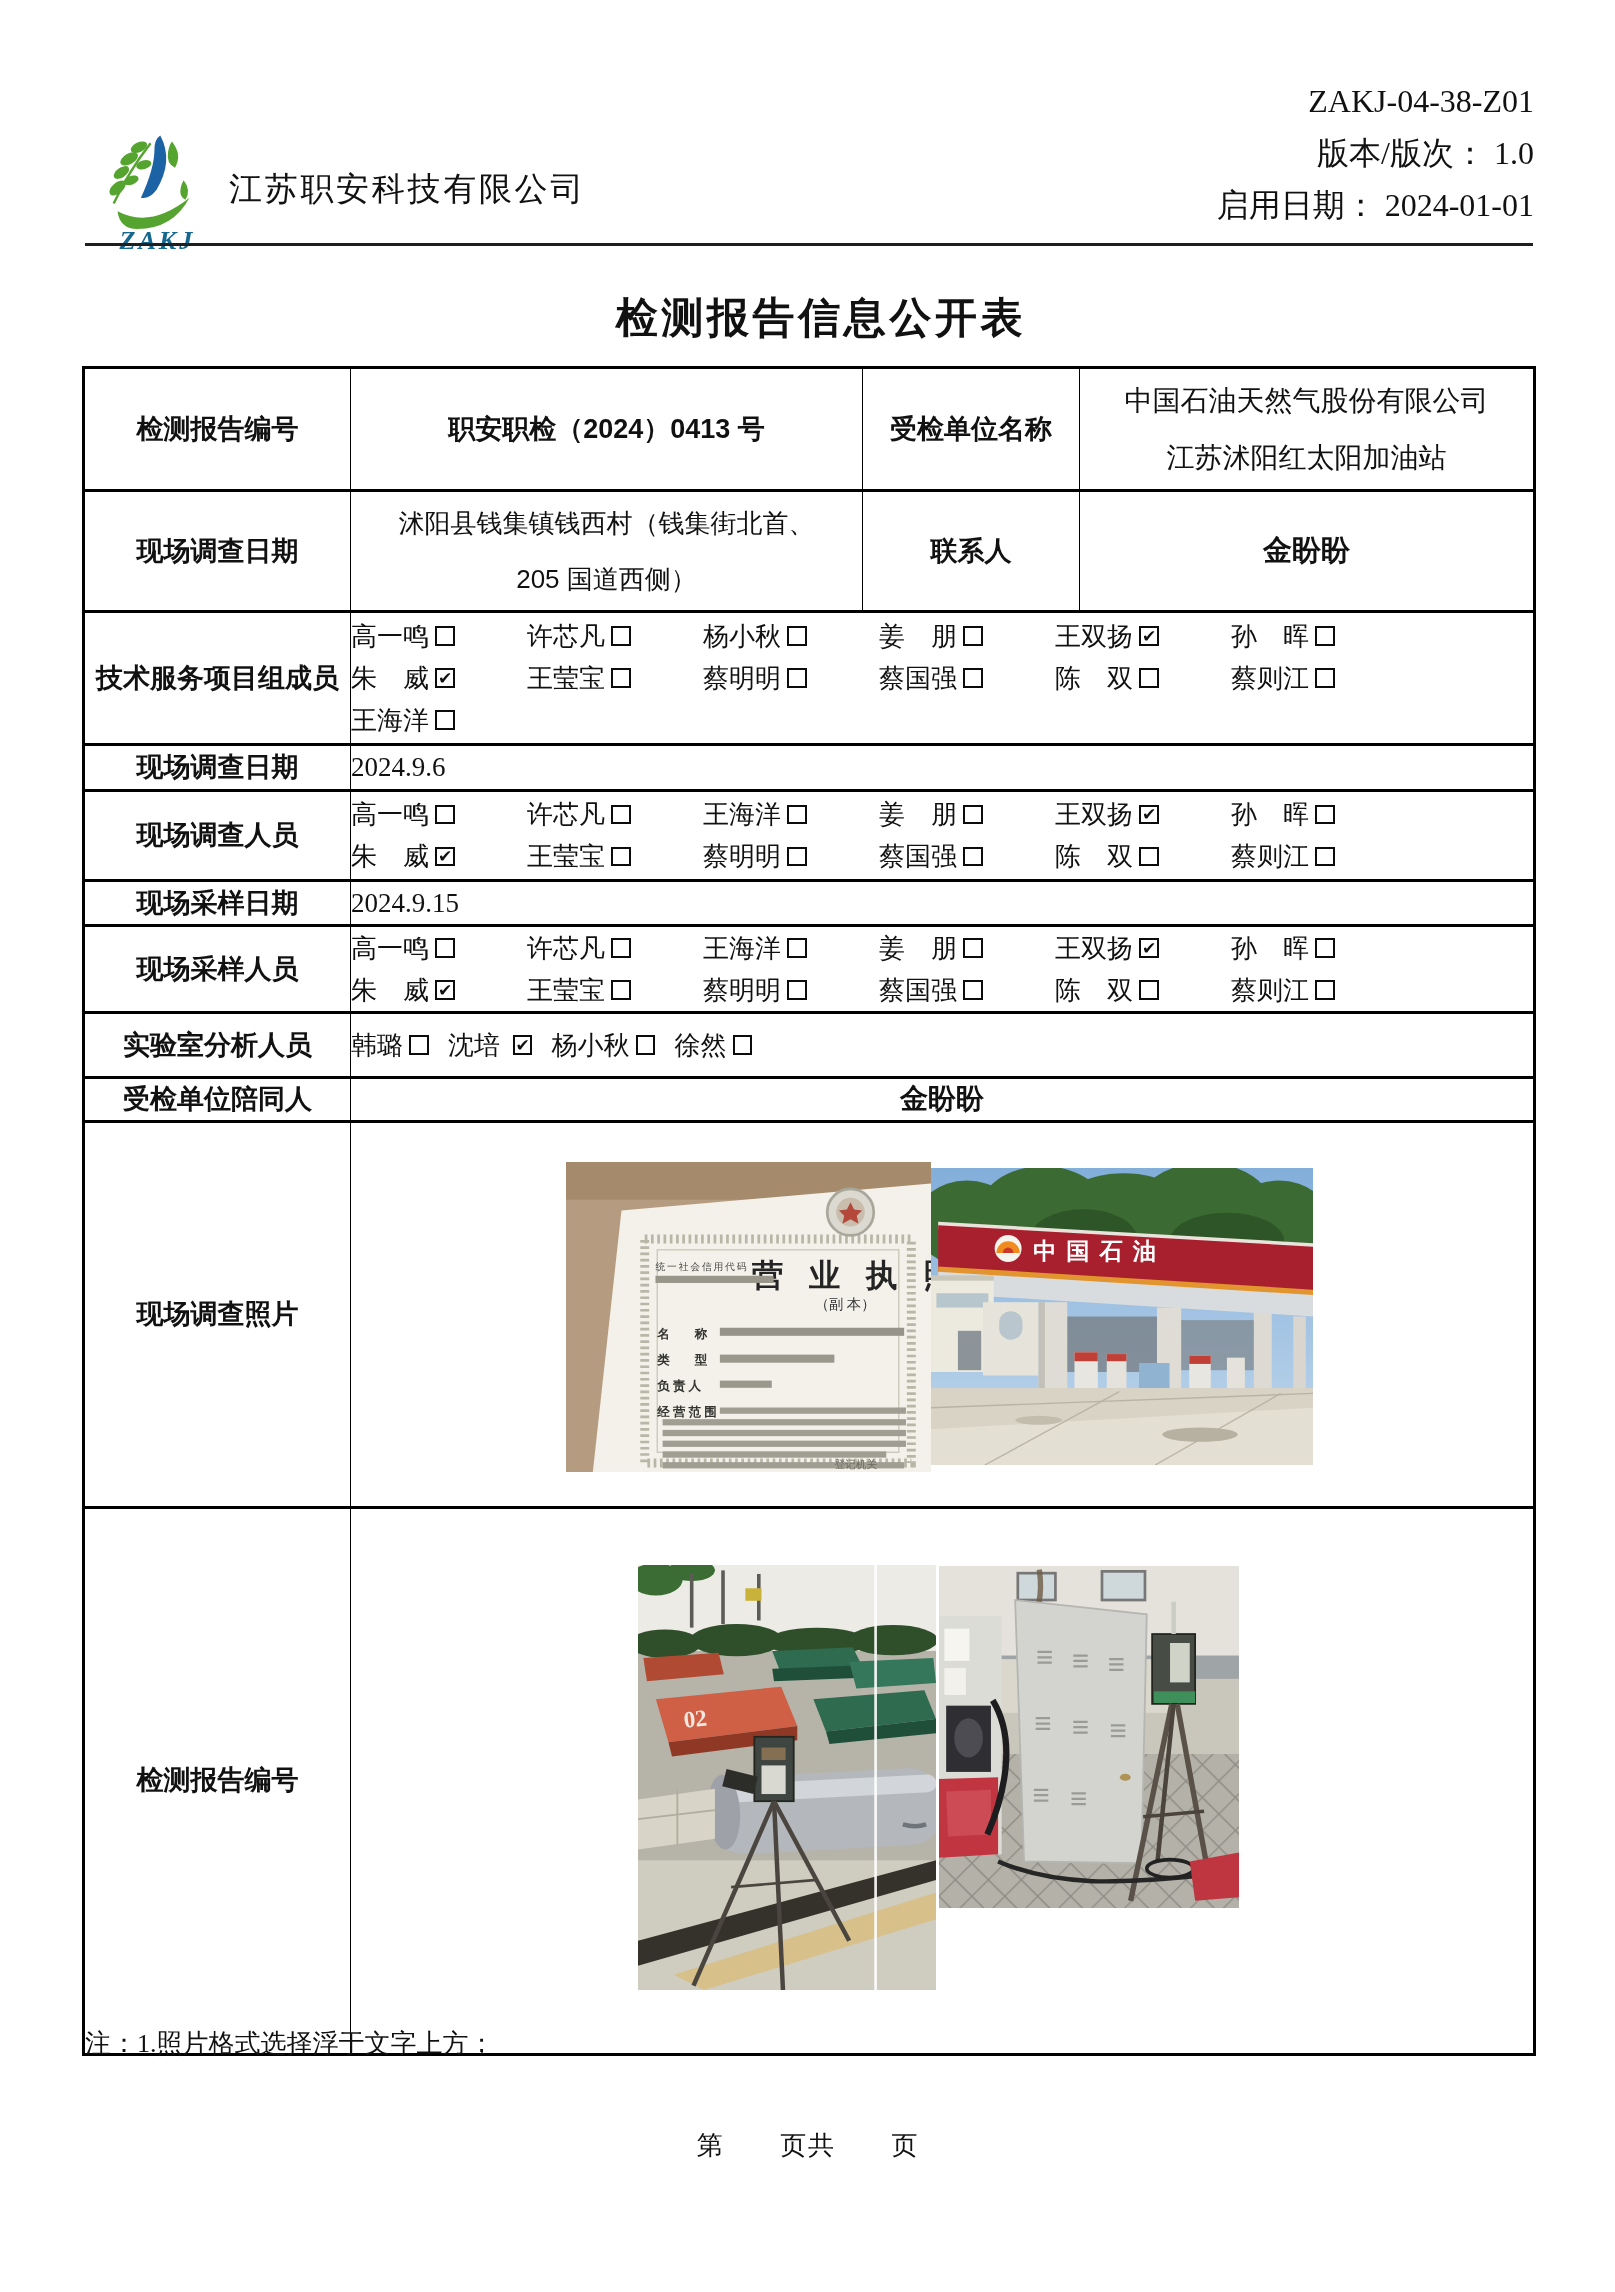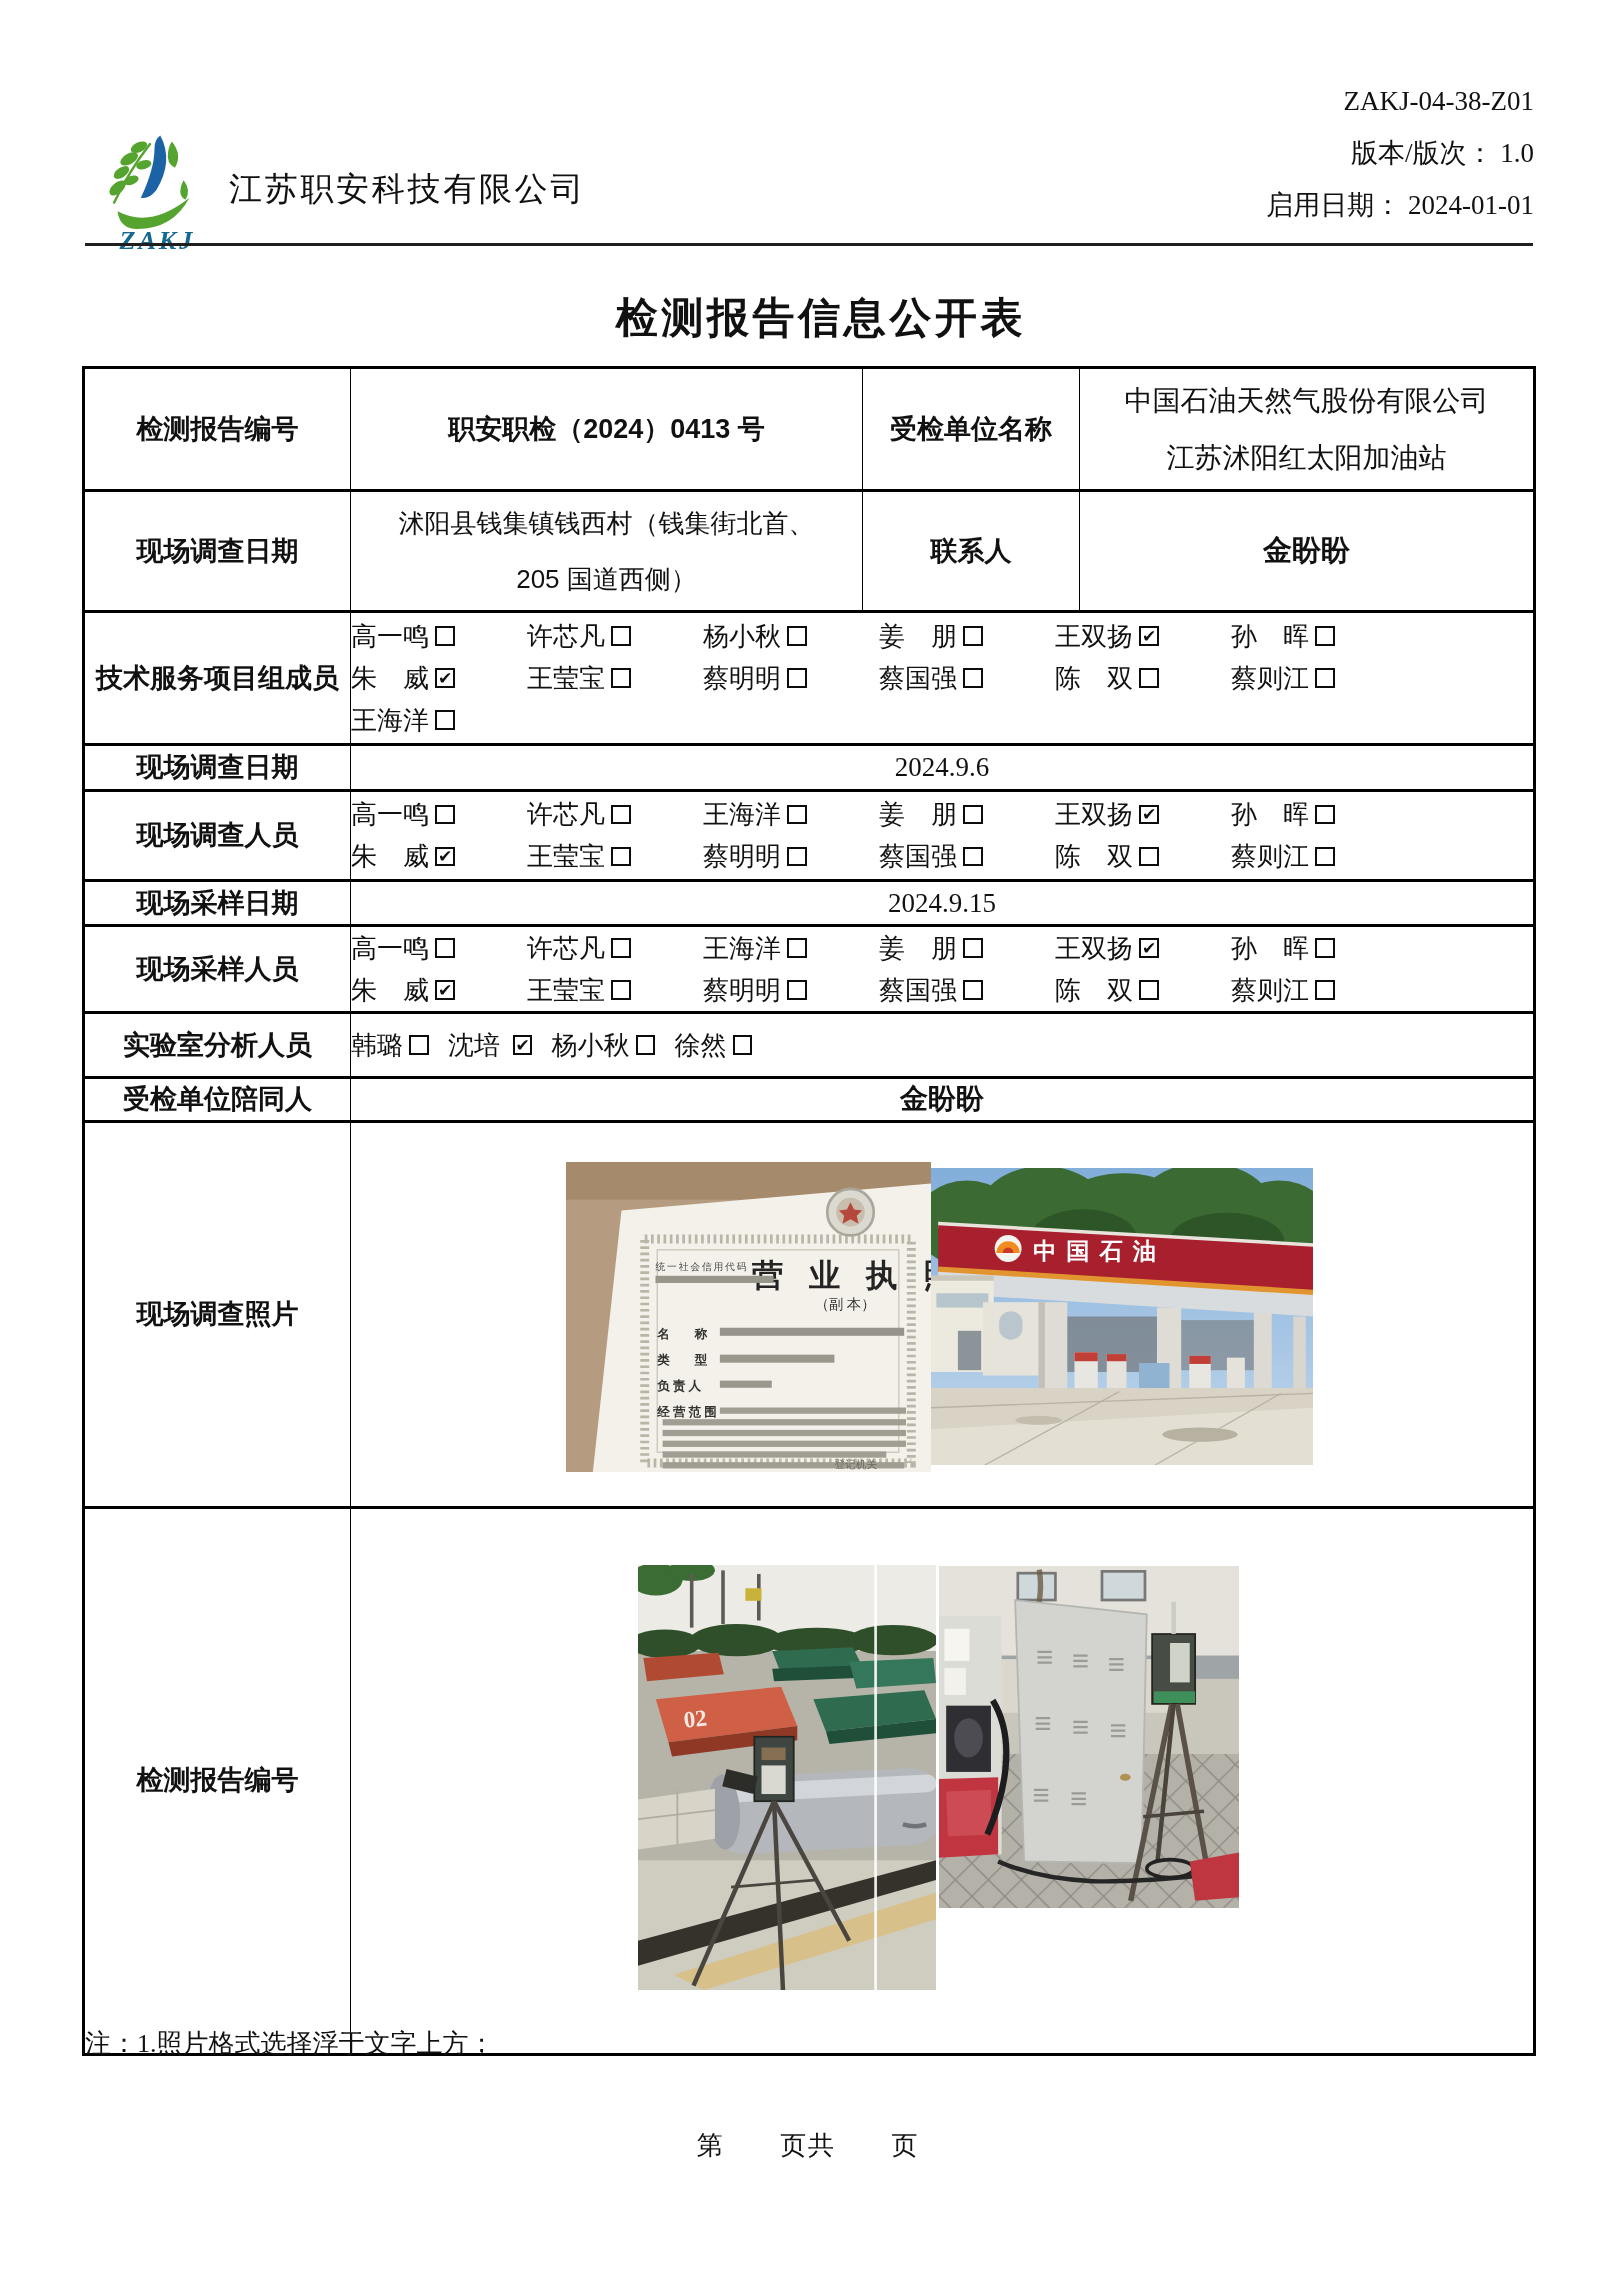--- a/index.html
+++ b/index.html
@@ -3,21 +3,21 @@
 <meta charset="utf-8">
 <style>
   html,body{margin:0;padding:0;background:#e9e9e9;}
   .page{position:relative;width:1616px;height:2293px;margin:0 auto;background:#ffffff;
         font-family:"Liberation Serif",serif;color:#111;overflow:hidden;}
 
   
   .logo{position:absolute;left:100px;top:122px;width:107px;height:136px;}
   .company{position:absolute;left:229px;top:167px;font-size:33px;letter-spacing:2.7px;
            font-family:Liberation Sans, sans-serif;}
-  .hdr-right{position:absolute;right:82px;top:75px;text-align:right;font-size:27px;
+  .hdr-right{position:absolute;right:82px;top:75px;text-align:right;font-size:32px;
              line-height:52px;font-family:"Liberation Serif",serif;}
   .hdr-rule{position:absolute;left:85px;top:243px;width:1448px;height:2.7px;background:#1f1f1f;}
 
   .title{position:absolute;left:13px;top:290px;width:100%;text-align:center;font-size:42px;
          font-weight:700;letter-spacing:3.6px;font-family:"Liberation Sans",sans-serif;}
 
   
   table.info{position:absolute;left:82px;top:366px;width:1451px;border-collapse:collapse;
              table-layout:fixed;border:3.6px solid #000;}
   table.info td{border-left:1.8px solid #000;border-right:1.8px solid #000;
@@ -25,21 +25,21 @@
   .lbl{font-family:"Liberation Sans",sans-serif;font-weight:700;font-size:27px;text-align:center;
        vertical-align:middle;line-height:1.5;padding:0 14.3px;}
   .sans-b{font-family:"Liberation Sans",sans-serif;font-weight:700;font-size:27px;
           text-align:center;vertical-align:middle;}
   .serif2{font-size:28px;text-align:center;vertical-align:middle;}
   .serif2 div{line-height:57px;}
   .addr{font-family:"Liberation Sans",sans-serif;font-size:26px;text-align:center;vertical-align:middle;}
   .addr div{line-height:56px;}
   .contactv{font-family:"Liberation Sans",sans-serif;font-weight:700;font-size:29px;
             text-align:center;vertical-align:middle;}
-  .dateval{font-size:27px;text-align:center;vertical-align:middle;}
+  .dateval{font-size:27px;text-align:left;vertical-align:middle;}
   .escortv{font-family:"Liberation Sans",sans-serif;font-weight:700;font-size:28px;
            text-align:center;vertical-align:middle;}
   .names{vertical-align:middle;padding:3.6px 7.2px 3.6px 14.3px;font-size:26px;}
   .pline{display:flex;align-items:center;height:42px;}
   .people-6 .pgroup{display:flex;align-items:center;width:176px;flex:none;}
   .people-4 .pgroup{display:flex;align-items:center;margin-right:19px;flex:none;}
   .pname{white-space:pre;}
   .cb{box-sizing:border-box;width:19.7px;height:19.7px;border:2.7px solid #0c0c0c;margin-left:6.3px;
       display:inline-flex;align-items:center;justify-content:center;flex:none;
       font-size:17px;font-weight:700;line-height:1;font-family:"DejaVu Sans",sans-serif;}

